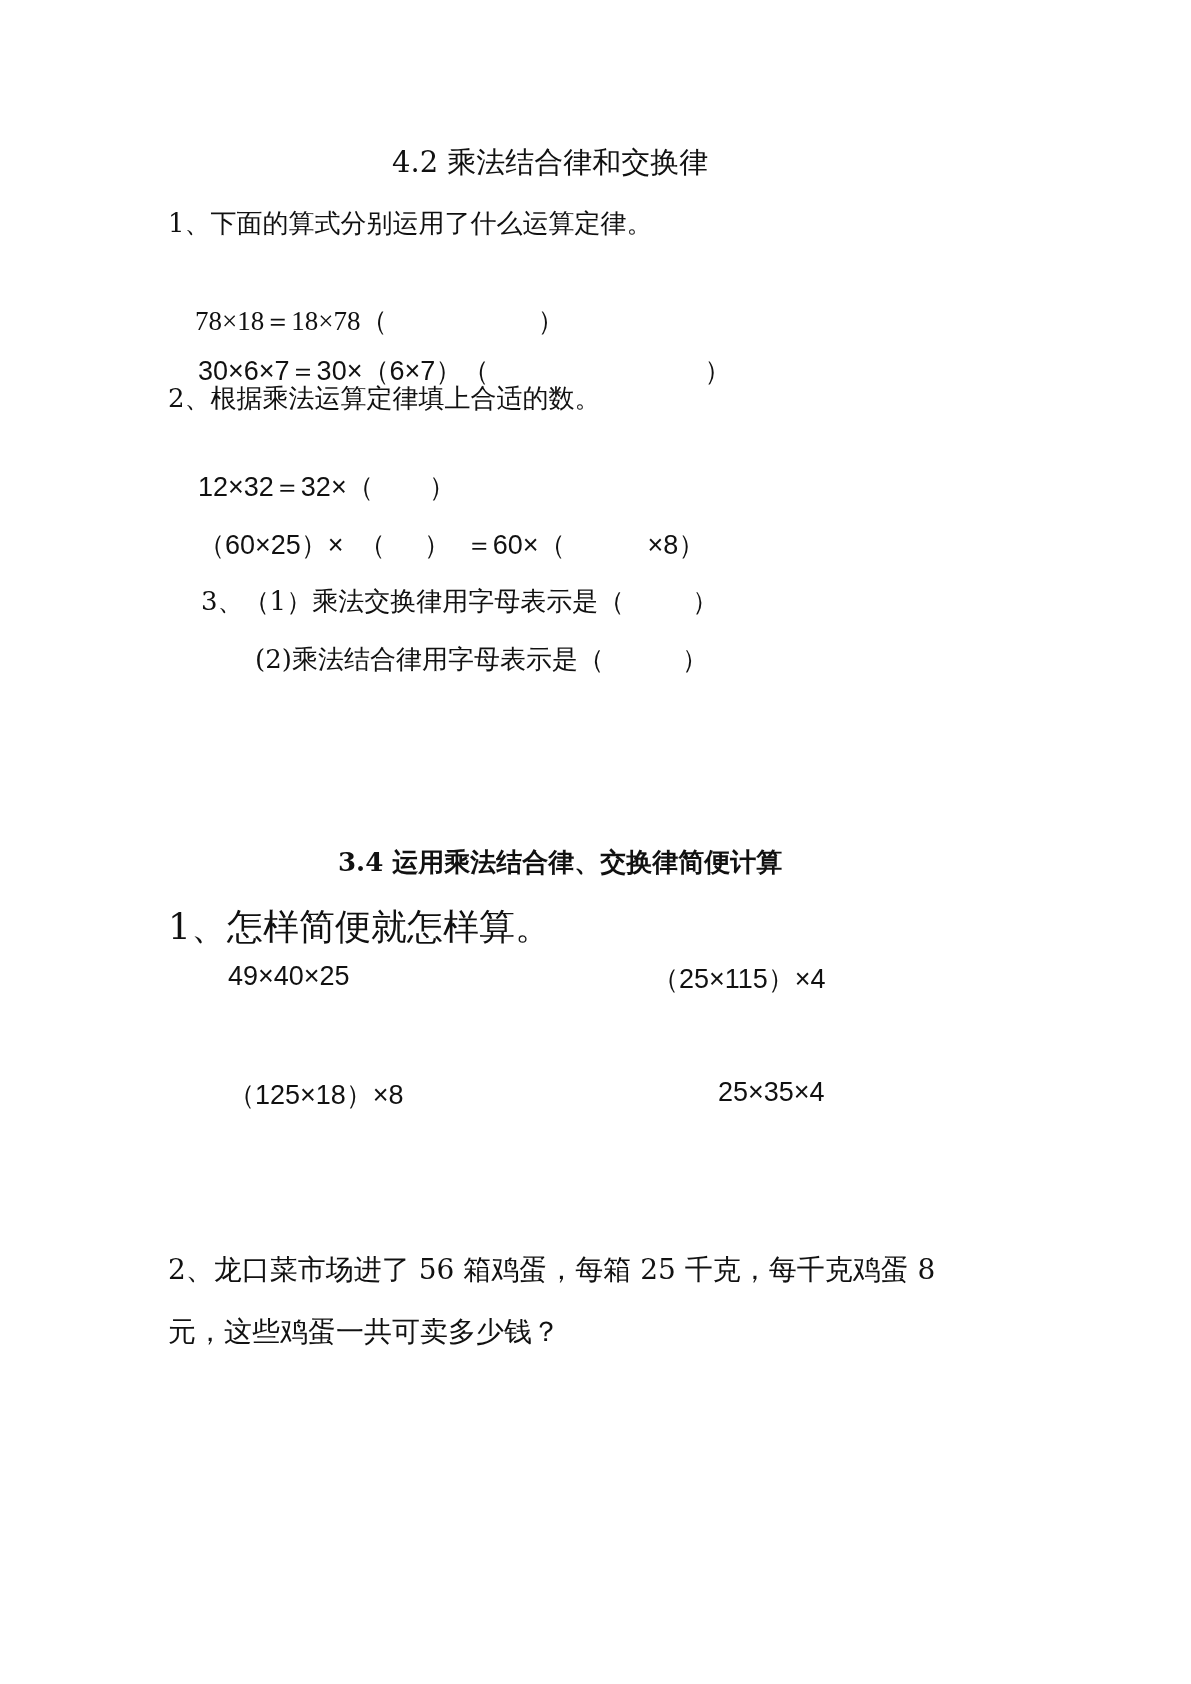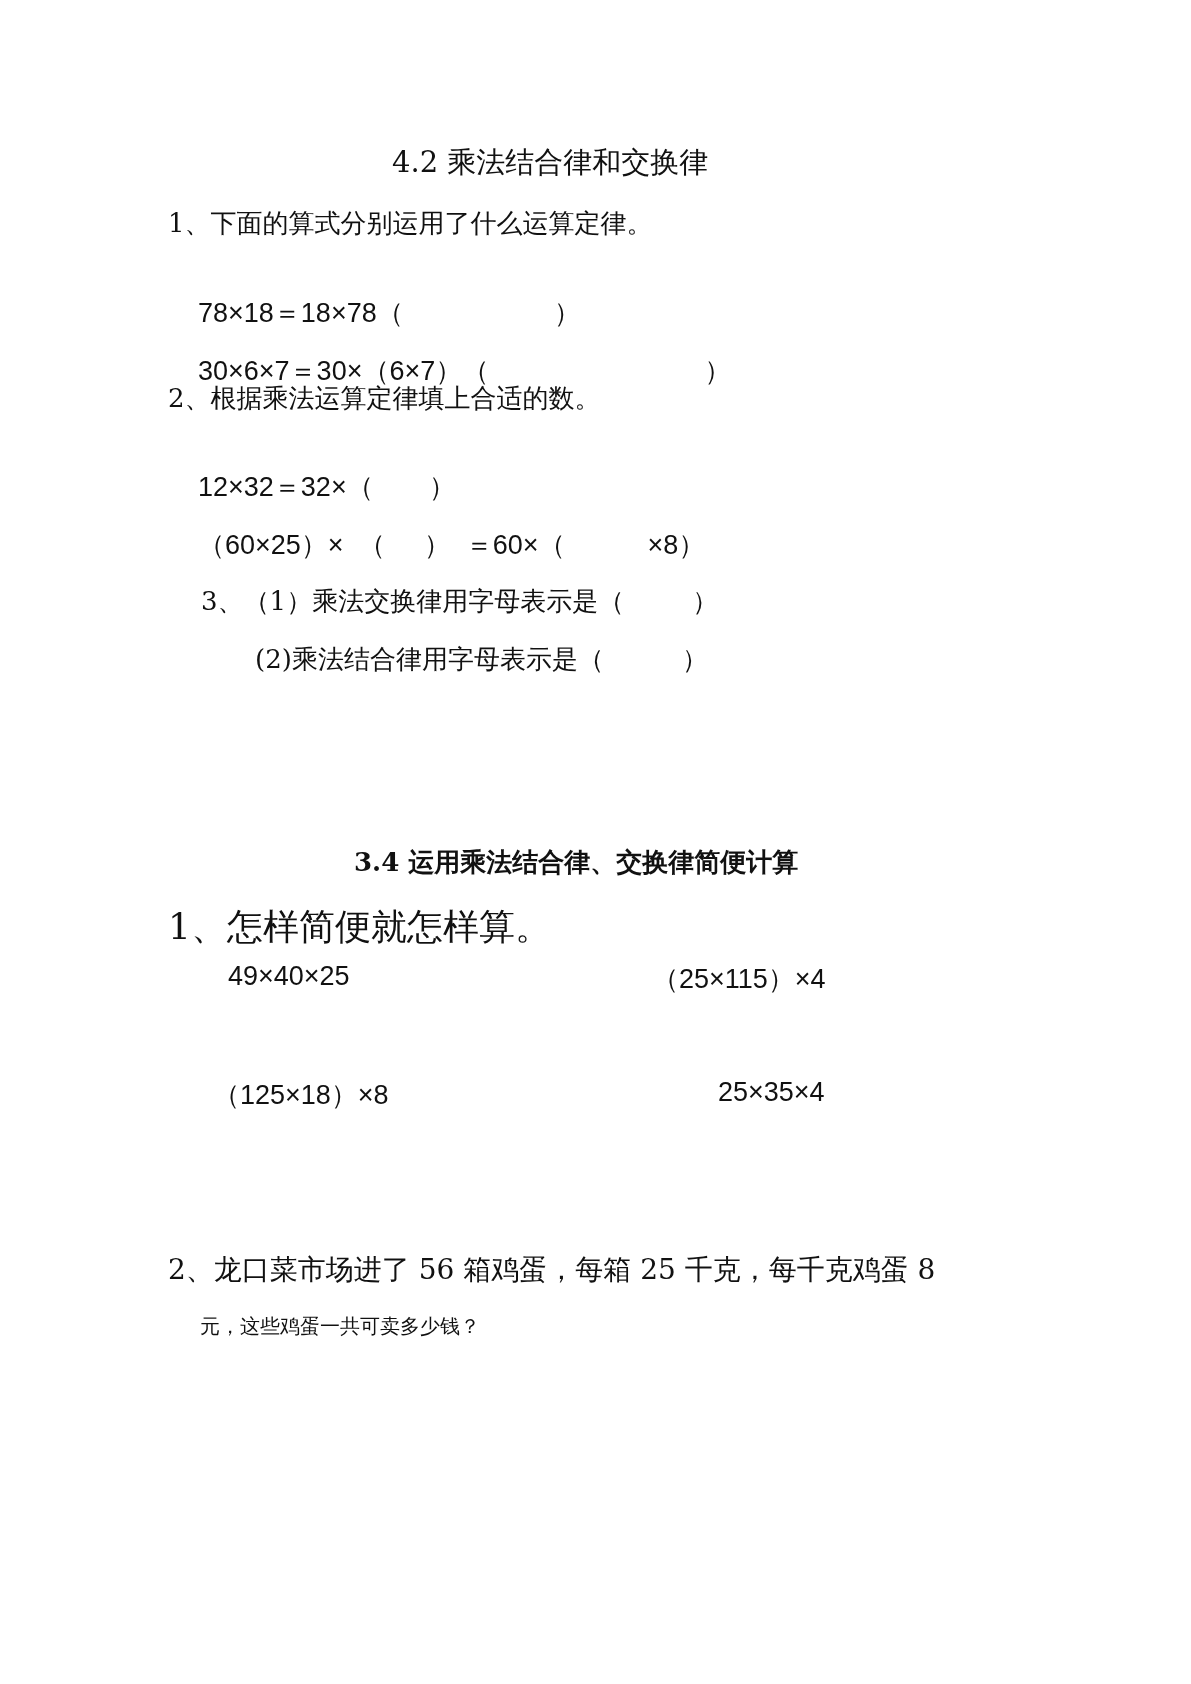--- a/index.html
+++ b/index.html
@@ -14,21 +14,21 @@
 </style>
 </head>
 <body>
 
 <div>
 
   <div class="abs title" style="left:392px; top:143px;">4.2 乘法结合律和交换律</div>
 
   <div class="abs q" style="left:168px; top:206px;">1、下面的算式分别运用了什么运算定律。</div>
 
-  <div class="abs expr" style="left:168px; top:264px;">
+  <div class="abs expr" style="left:168px; top:272px;font-family:Liberation Serif, serif;">
     <span>78×18＝18×78（</span><span class="blank" style="width:150px;"></span><span>）</span>
   </div>
 
   <div class="abs expr" style="left:168px; top:322px;">
     <span>30×6×7＝30×（6×7）（</span><span class="blank" style="width:215px;"></span><span>）</span>
   </div>
 
   <div class="abs q" style="left:168px; top:381px;">2、根据乘法运算定律填上合适的数。</div>
 
   <div class="abs expr" style="left:168px; top:438px;">
@@ -40,25 +40,25 @@
   </div>
 
   <div class="abs q" style="left:168px; top:554px;">
     <span>3、（1）乘法交换律用字母表示是（</span><span class="blank" style="width:68px;"></span><span>）</span>
   </div>
 
   <div class="abs q" style="left:222px; top:612px;">
     <span>(2)乘法结合律用字母表示是（</span><span class="blank" style="width:78px;"></span><span>）</span>
   </div>
 
-  <div class="abs title2" style="left:338px; top:845px;margin-left:16px;">3.4 运用乘法结合律、交换律简便计算</div>
+  <div class="abs title2" style="left:338px; top:845px;">3.4 运用乘法结合律、交换律简便计算</div>
 
   <div class="abs q" style="left:168px; top:903px; font-size:36px;">1、怎样简便就怎样算。</div>
 
   <div class="abs expr" style="left:228px; top:961px;">49×40×25</div>
   <div class="abs expr" style="left:652px; top:961px;">（25×115）×4</div>
-  <div class="abs expr" style="left:213px; top:1077px;">（125×18）×8</div>
+  <div class="abs expr" style="left:228px; top:1077px;">（125×18）×8</div>
   <div class="abs expr" style="left:718px; top:1077px;">25×35×4</div>
 
   <div class="abs q" style="left:168px; top:1251px; font-size:28px;">2、龙口菜市场进了 56 箱鸡蛋，每箱 25 千克，每千克鸡蛋 8</div>
-  <div class="abs q" style="left:168px; top:1313px; font-size:20px;margin-left:32px;">元，这些鸡蛋一共可卖多少钱？</div>
+  <div class="abs q" style="left:168px; top:1313px; font-size:28px;">元，这些鸡蛋一共可卖多少钱？</div>
 
 </div>
 
 </body></html>

